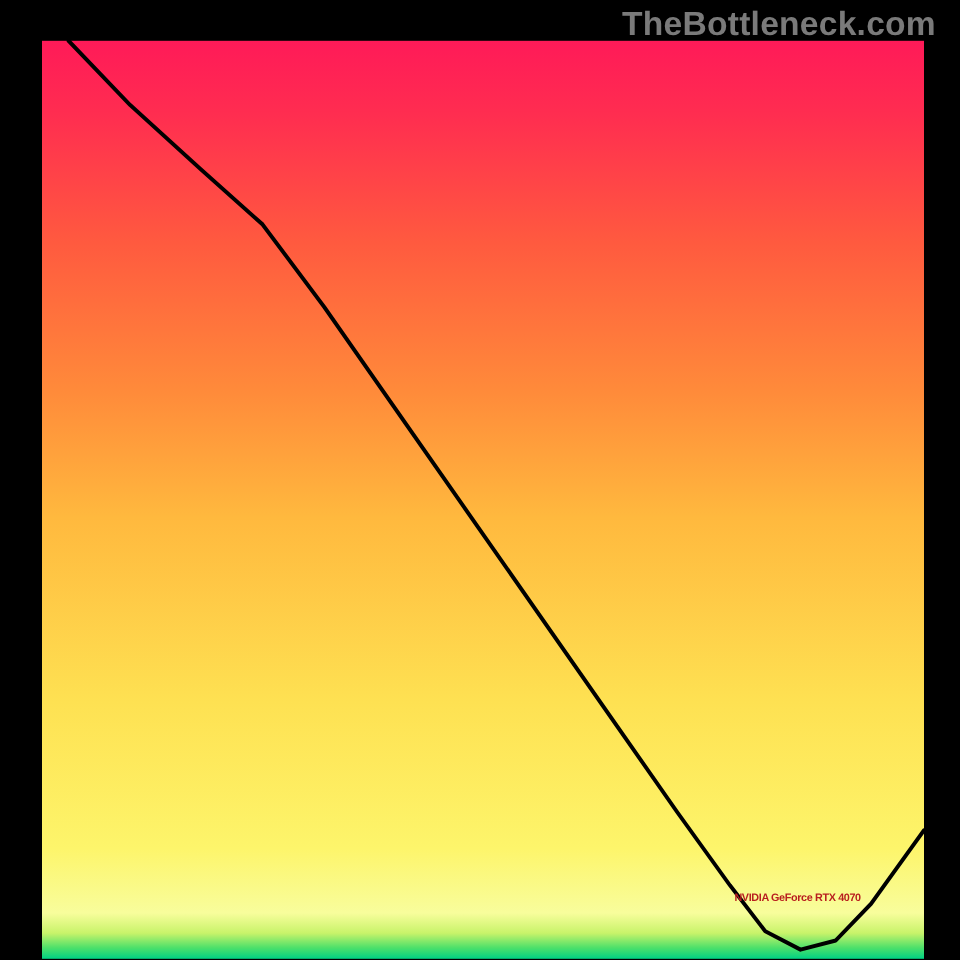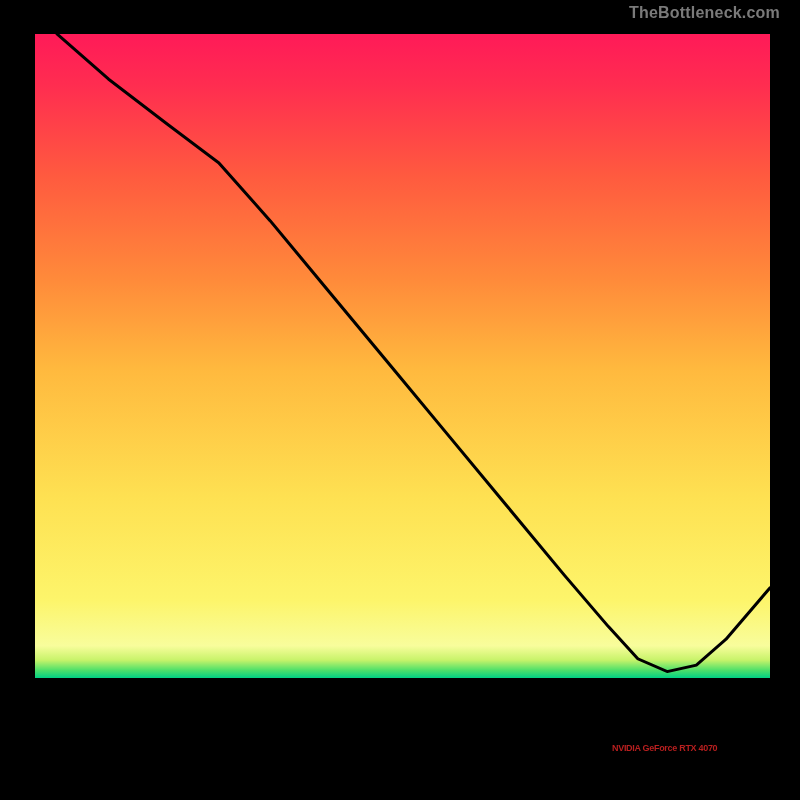--- a/index.html
+++ b/index.html
@@ -14,33 +14,33 @@
   .stage {
     position: relative;
     width: 800px;
     height: 800px;
     background: #000;
   }
   .watermark {
     position: absolute;
     top: 4px;
     right: 20px;
-    font-size: 16px;
+    font-size: 28px;
     font-weight: 600;
     color: #7a7a7a;
     letter-spacing: 0.2px;
     user-select: none;
   }
   
   .plot {
     position: absolute;
     left: 35px;
     top: 34px;
     width: 735px;   
-    height: 644px;  
+    height: 765px;  
     
     background: linear-gradient(
       to top,
       #00d184 0%,
       #4de06a 1.2%,
       #c8f36a 2.8%,
       #f8fd9c 5%,
       #fdf56b 12%,
       #fee152 28%,
       #ffb93e 48%,

